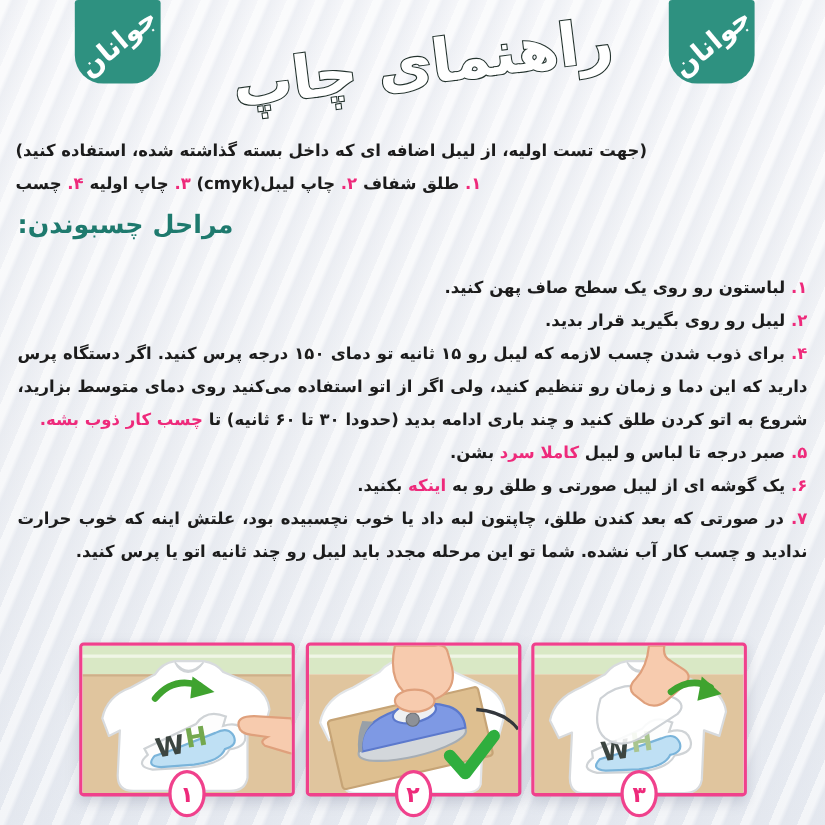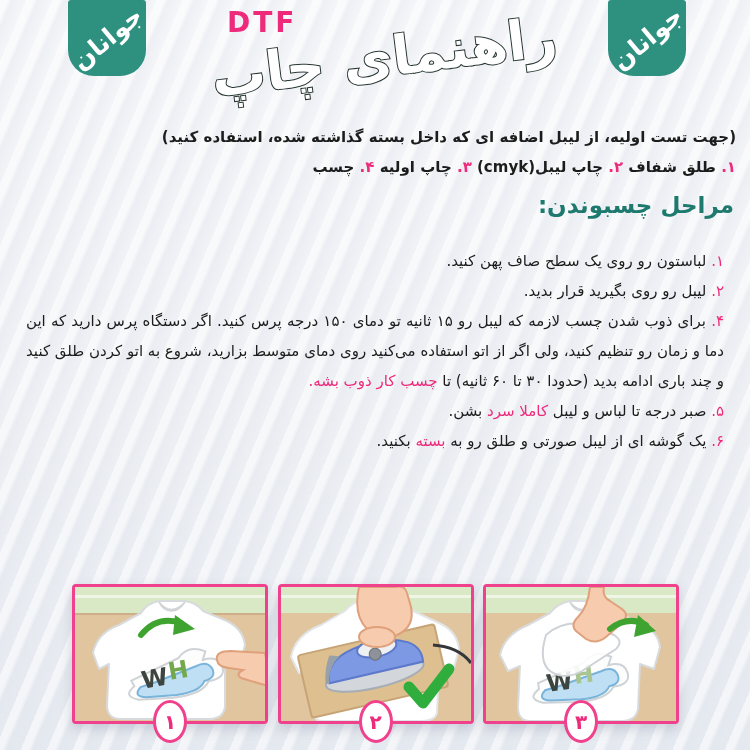--- a/index.html
+++ b/index.html
@@ -35,34 +35,34 @@
   }
   .title-wrap{ position:absolute; top:2px; left:50%; transform:translateX(-50%);
     width:440px; height:114px; }
   .title-dtf{
     position:absolute; left:72px; top:4px;
     color:#ee2a7b; font-weight:bold; font-size:28px; letter-spacing:3px;
   }
   .title-svg{ position:absolute; left:0; top:0; }
 
   
-  .intro{ direction:rtl; text-align:right; font-weight:bold;
+  .intro{ direction:rtl; text-align:left; font-weight:bold;
     font-size:15px; line-height:30px; padding:6px 14px 0 14px; }
   .pink{ color:#ee2a7b; }
 
   
   .section-heading{
-    direction:rtl; text-align:right; padding:0 16px;
+    direction:rtl; text-align:left; padding:0 16px;
     color:#1e7a6e; font-weight:bold; font-size:23px;
     line-height:34px; margin:6px 0 8px 0;
   }
 
   
-  .steps{ direction:rtl; font-weight:normal; font-size:15px;
-    line-height:30px; padding:0 26px; text-align:right;margin-top:24px; }
+  .steps{ direction:rtl; font-weight:bold; font-size:15px;
+    line-height:30px; padding:0 16px; text-align:right;margin-top:24px; }
   .step.multi{ text-align:justify; }
 
   
   .panels{
     direction:ltr; position:absolute; left:0; top:584px; width:750px;
     display:flex; justify-content:space-between; padding:0 71px 0 72px;
   }
   .panel{
     position:relative; width:196px; height:140px;
     background:#ffffff; border:3px solid #f0418c; border-radius:4px;
@@ -86,21 +86,20 @@
     <div class="badge badge-left">
       <span>جوانان</span>
     </div>
     <div class="badge badge-right">
       <span>جوانان</span>
     </div>
     <div class="title-wrap">
       <svg class="title-svg" width="440" height="114" viewBox="0 0 440 114">
         <text x="230" y="74" text-anchor="middle" font-family="DejaVu Sans, sans-serif" font-size="54" font-weight="bold" fill="#ffffff" stroke="#24332e" stroke-width="2" paint-order="stroke" transform="rotate(-7 230 62)">راهنمای چاپ</text>
       </svg>
-      <div class="title-dtf">DTF</div>
     </div>
   </div>
 
   <div class="intro">
     <div>(جهت تست اولیه، از لیبل اضافه ای که داخل بسته گذاشته شده، استفاده کنید)</div>
     <div>
       <span class="pink">۱.</span><span> طلق شفاف </span><span class="pink">۲.</span><span> چاپ لیبل(cmyk) </span><span class="pink">۳.</span><span> چاپ اولیه </span><span class="pink">۴.</span><span> چسب</span>
     </div>
   </div>
 
@@ -113,21 +112,24 @@
     <div class="step">
       <span class="pink">۲.</span><span> لیبل رو روی بگیرید قرار بدید.</span>
     </div>
     <div class="step multi">
       <span class="pink">۴.</span><span> برای ذوب شدن چسب لازمه که لیبل رو ۱۵ ثانیه تو دمای ۱۵۰ درجه پرس کنید. اگر دستگاه پرس دارید که این دما و زمان رو تنظیم کنید، ولی اگر از اتو استفاده می‌کنید روی دمای متوسط بزارید، شروع به اتو کردن طلق کنید و چند باری ادامه بدید (حدودا ۳۰ تا ۶۰ ثانیه) تا </span><span class="pink">چسب کار ذوب بشه.</span><span></span>
     </div>
     <div class="step">
       <span class="pink">۵.</span><span> صبر درجه تا لباس و لیبل </span><span class="pink">کاملا سرد</span><span> بشن.</span>
     </div>
     <div class="step">
-      <span class="pink">۶.</span><span> یک گوشه ای از لیبل صورتی و طلق رو به </span><span class="pink">بسته</span><span> بکنید.</span>
+      <span class="pink">۶.</span><span> یک گوشه ای از لیبل صورتی و طلق رو به </span><span class="pink">اینکه</span><span> بکنید.</span>
+    </div>
+    <div class="step multi">
+      <span class="pink">۷.</span><span> در صورتی که بعد کندن طلق، چاپتون لبه داد یا خوب نچسبیده بود، علتش اینه که خوب حرارت ندادید و چسب کار آب نشده. شما تو این مرحله مجدد باید لیبل رو چند ثانیه اتو یا پرس کنید.</span>
     </div>
   </div>
 
   <div class="panels">
 
     <div class="panel">
       <svg class="illus" viewBox="0 0 190 134">
         <rect x="0" y="0" width="190" height="26" fill="#d9e8c5"></rect>
         <rect x="0" y="8" width="190" height="3" fill="#f0f6e6"></rect>
         <rect x="0" y="26" width="190" height="108" fill="#e0c59e"></rect>

